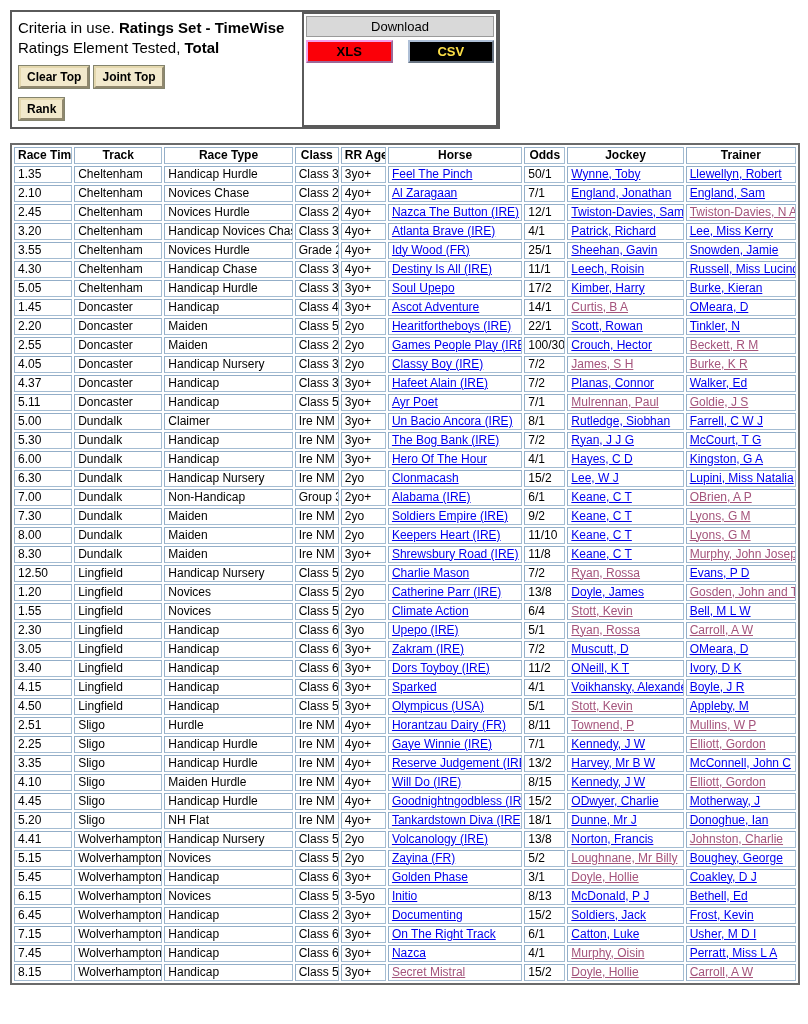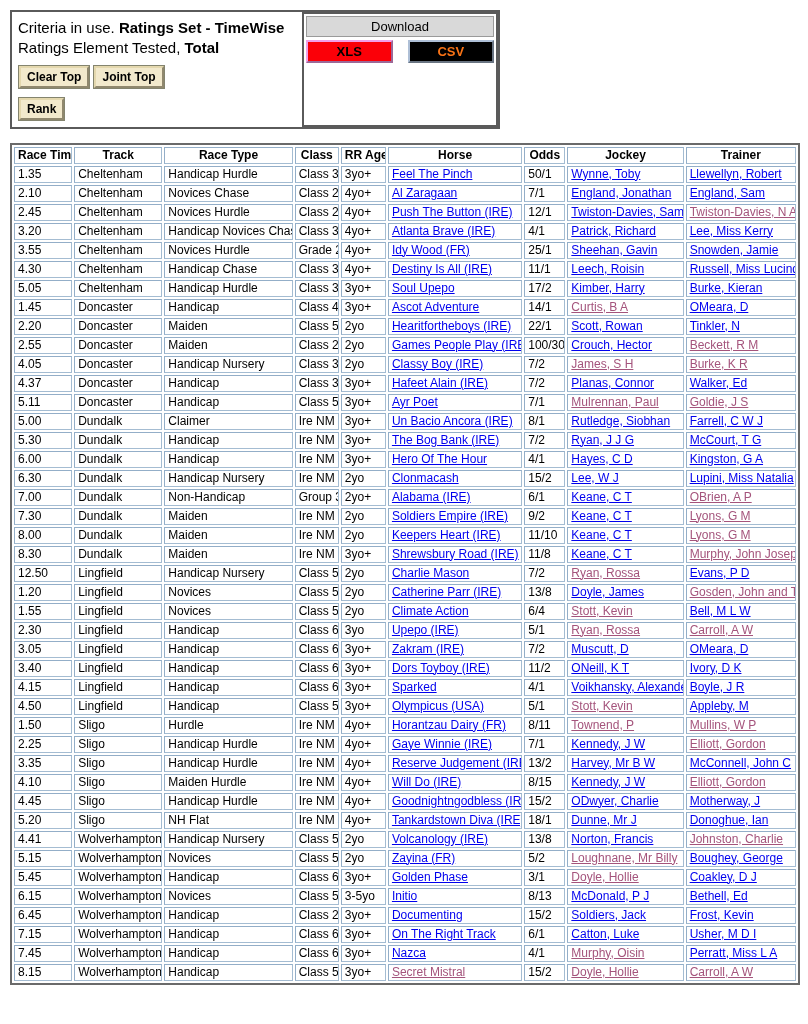--- a/index.html
+++ b/index.html
@@ -40,21 +40,21 @@
     font-size:13px; font-weight:normal;
     text-align:center; padding:2px 0;
   }
   .dl-buttons { display:flex; gap:15px; margin-top:3px; }
   .dl-btn {
     flex:1; display:block; text-align:center;
     font-size:13px; font-weight:bold; text-decoration:none;
     padding:2px 0; cursor:pointer;
   }
   .dl-xls { background:#fb0008; color:#000; border:2px outset #f0a0e8; }
-  .dl-csv { background:#000; color:#f97316; border:2px outset #aebfd6; }
+  .dl-csv { background:#000; color:#fde047; border:2px outset #aebfd6; }
 
   
   .race-table {
     margin:14px 0 0 10px;
     width:790px;
     border:2px solid #6a6a6a;
     border-collapse:separate; border-spacing:2px;
     table-layout:fixed;
     background:#fff;
   }
@@ -144,21 +144,21 @@
           <td>7/1</td>
           <td><a href="#">England, Jonathan</a></td>
           <td><a href="#">England, Sam</a></td>
         </tr>
         <tr>
           <td>2.45</td>
           <td>Cheltenham</td>
           <td>Novices Hurdle</td>
           <td>Class 2</td>
           <td>4yo+</td>
-          <td><a href="#">Push The Button (IRE)</a></td>
+          <td><a href="#">Nazca The Button (IRE)</a></td>
           <td>12/1</td>
           <td><a href="#">Twiston-Davies, Sam</a></td>
           <td><a href="#" class="visited">Twiston-Davies, N A</a></td>
         </tr>
         <tr>
           <td>3.20</td>
           <td>Cheltenham</td>
           <td>Handicap Novices Chase</td>
           <td>Class 3</td>
           <td>4yo+</td>
@@ -436,21 +436,21 @@
           <td>Lingfield</td>
           <td>Handicap</td>
           <td>Class 5</td>
           <td>3yo+</td>
           <td><a href="#">Olympicus (USA)</a></td>
           <td>5/1</td>
           <td><a href="#" class="visited">Stott, Kevin</a></td>
           <td><a href="#">Appleby, M</a></td>
         </tr>
         <tr>
-          <td>1.50</td>
+          <td>2.51</td>
           <td>Sligo</td>
           <td>Hurdle</td>
           <td>Ire NM</td>
           <td>4yo+</td>
           <td><a href="#">Horantzau Dairy (FR)</a></td>
           <td>8/11</td>
           <td><a href="#" class="visited">Townend, P</a></td>
           <td><a href="#" class="visited">Mullins, W P</a></td>
         </tr>
         <tr>

